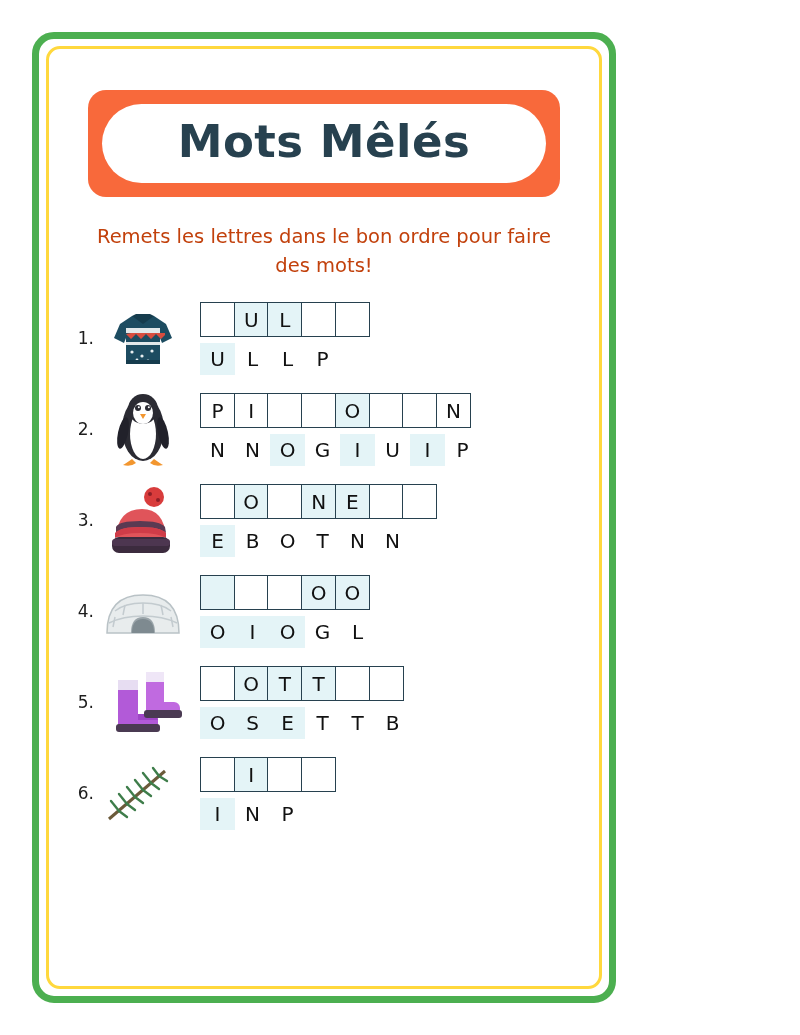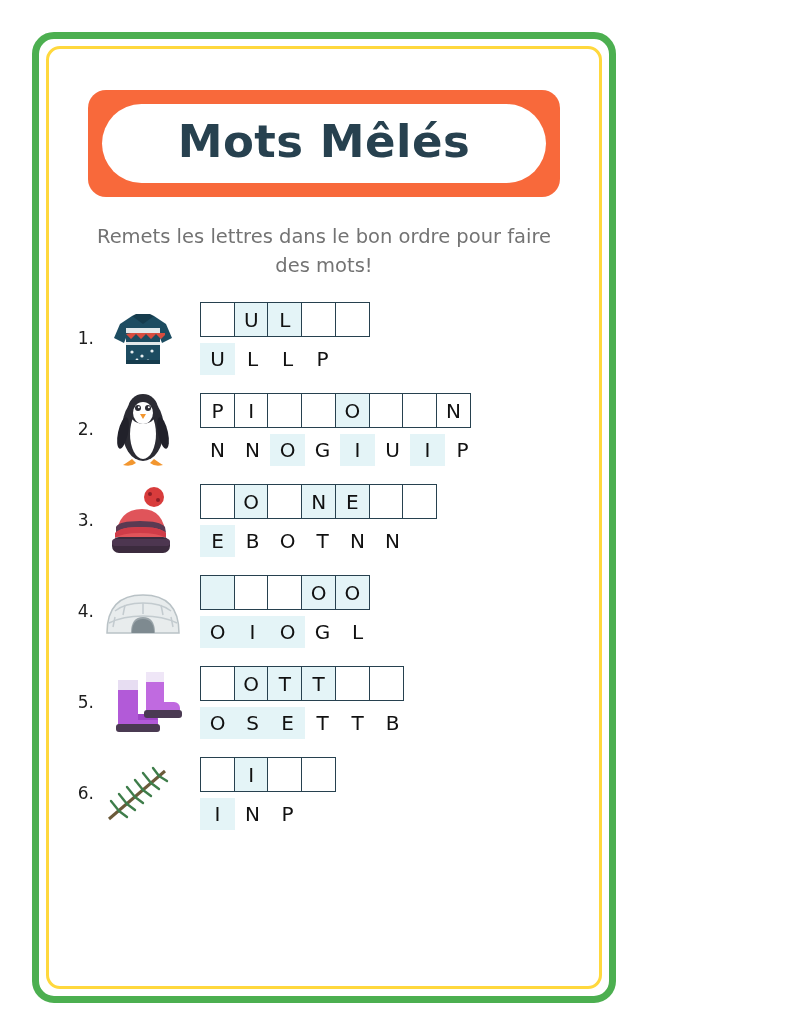--- a/index.html
+++ b/index.html
@@ -68,21 +68,21 @@
     color: #27414f;
     letter-spacing: 0.5px;
     line-height: 1.05;
   }
 
   
   .instruction {
     margin: 26px 26px 0 26px;
     text-align: center;
     font-size: 19.5px;
-    color: #737373;
+    color: #c2410c;
     line-height: 1.45;
   }
 
   
   .puzzle {
     margin: 16px 0 0 0;
   }
   .row {
     display: flex;
     align-items: center;

